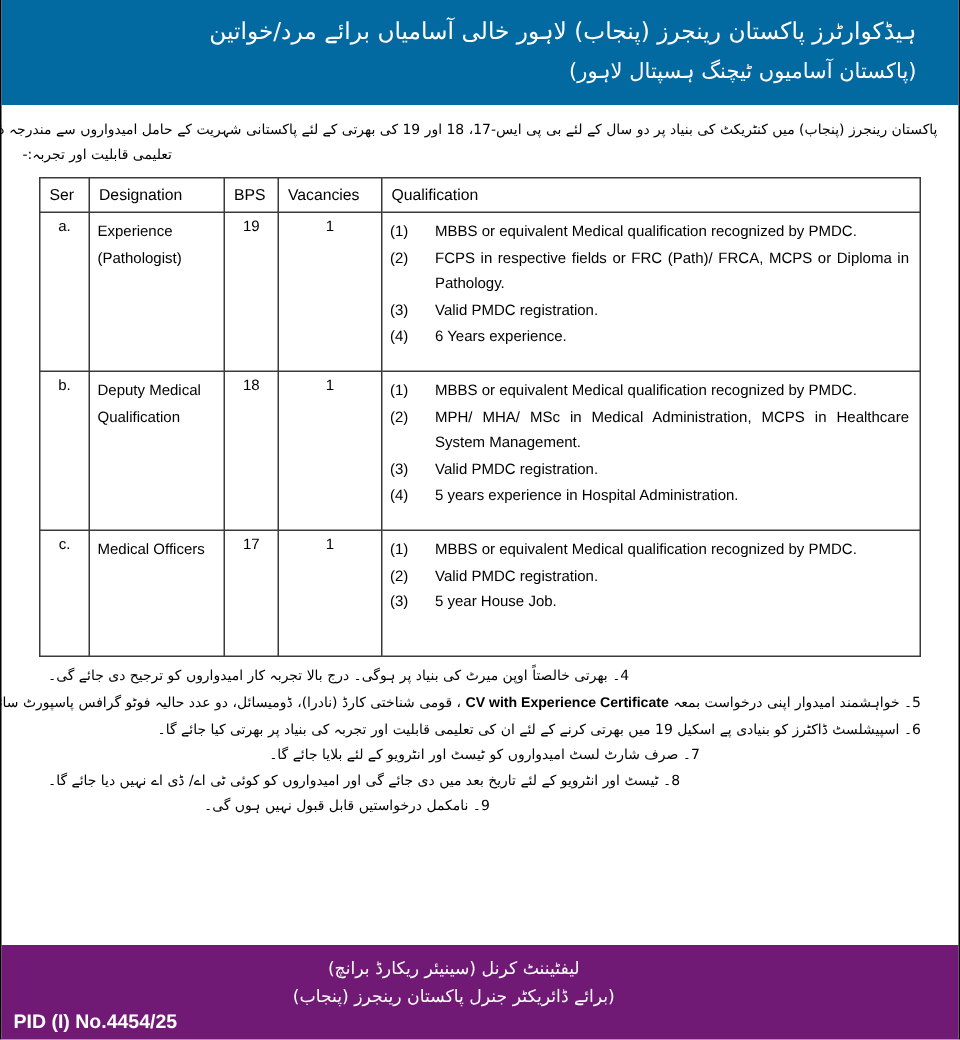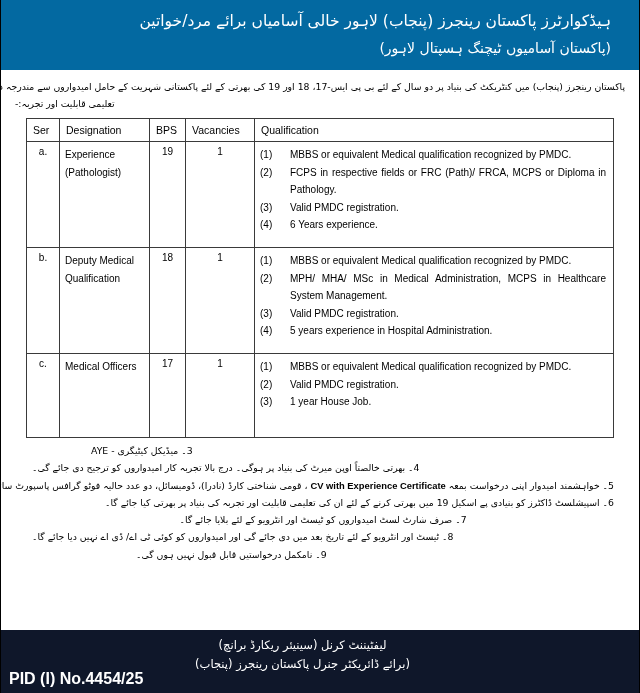--- a/index.html
+++ b/index.html
@@ -145,40 +145,40 @@
   .note-8 { text-align: left; padding-left: 6px; }
   .note-9 { text-align: left; padding-left: 110px; }
   .en-b { font-family: "Liberation Sans", sans-serif; font-size: 9.4px; font-weight: bold; direction: ltr; unicode-bidi: embed; margin-top: 45px; }
 
   
   .footer-band {
     position: absolute;
     left: 0;
     bottom: 0;
     width: 100%;
-    background: #0f172a;
+    background: #701a75;
     color: #ffffff;
     height: 63px;
   }
   .footer-sign {
     direction: rtl;
     text-align: center;
     font-family: "DejaVu Sans", sans-serif;
     font-size: 11.5px;
     line-height: 1.65;
     padding-top: 6px;
     padding-right: 35px;
   }
   .footer-sign .f2 { font-size: 11.5px; }
   .pid {
     position: absolute;
     left: 8px;
     bottom: 5px;
     font-family: "Liberation Sans", sans-serif;
-    font-size: 16px;
+    font-size: 13px;
     font-weight: bold;
     color: #ffffff;
     direction: ltr;
   }
 </style>
 </head>
 <body>
 
 <div class="page">
 
@@ -277,32 +277,31 @@
               <div class="qual-item">
                 <span class="qual-num">(1)</span>
                 <span class="qual-txt">MBBS or equivalent Medical qualification recognized by PMDC.</span>
               </div>
               <div class="qual-item">
                 <span class="qual-num">(2)</span>
                 <span class="qual-txt">Valid PMDC registration.</span>
               </div>
               <div class="qual-item">
                 <span class="qual-num">(3)</span>
-                <span class="qual-txt">1 year House Job.</span>
+                <span class="qual-txt">5 year House Job.</span>
               </div>
             </div>
           </td>
         </tr>
 
       </tbody>
     </table>
   </div>
 
   <div class="notes">
-    <span class="note note-3">3۔ میڈیکل کیٹیگری - AYE</span>
     <span class="note note-4">4۔ بھرتی خالصتاً اوپن میرٹ کی بنیاد پر ہوگی۔ درج بالا تجربہ کار امیدواروں کو ترجیح دی جائے گی۔</span>
 
     <span class="note note-5a"><span>5۔ خواہشمند امیدوار اپنی درخواست بمعہ </span><span class="en-b">CV with Experience Certificate</span><span> ، قومی شناختی کارڈ (نادرا)، ڈومیسائل، دو عدد حالیہ فوٹو گرافس پاسپورٹ سائز، تصدیق شدہ دستاویزات (1 عدد) مورخہ</span></span>
 
 
     <span class="note note-6">6۔ اسپیشلسٹ ڈاکٹرز کو بنیادی پے اسکیل 19 میں بھرتی کرنے کے لئے ان کی تعلیمی قابلیت اور تجربہ کی بنیاد پر بھرتی کیا جائے گا۔</span>
     <span class="note note-7">7۔ صرف شارٹ لسٹ امیدواروں کو ٹیسٹ اور انٹرویو کے لئے بلایا جائے گا۔</span>
     <span class="note note-8">8۔ ٹیسٹ اور انٹرویو کے لئے تاریخ بعد میں دی جائے گی اور امیدواروں کو کوئی ٹی اے/ ڈی اے نہیں دیا جائے گا۔</span>
     <span class="note note-9">9۔ نامکمل درخواستیں قابل قبول نہیں ہوں گی۔</span>
   </div>

